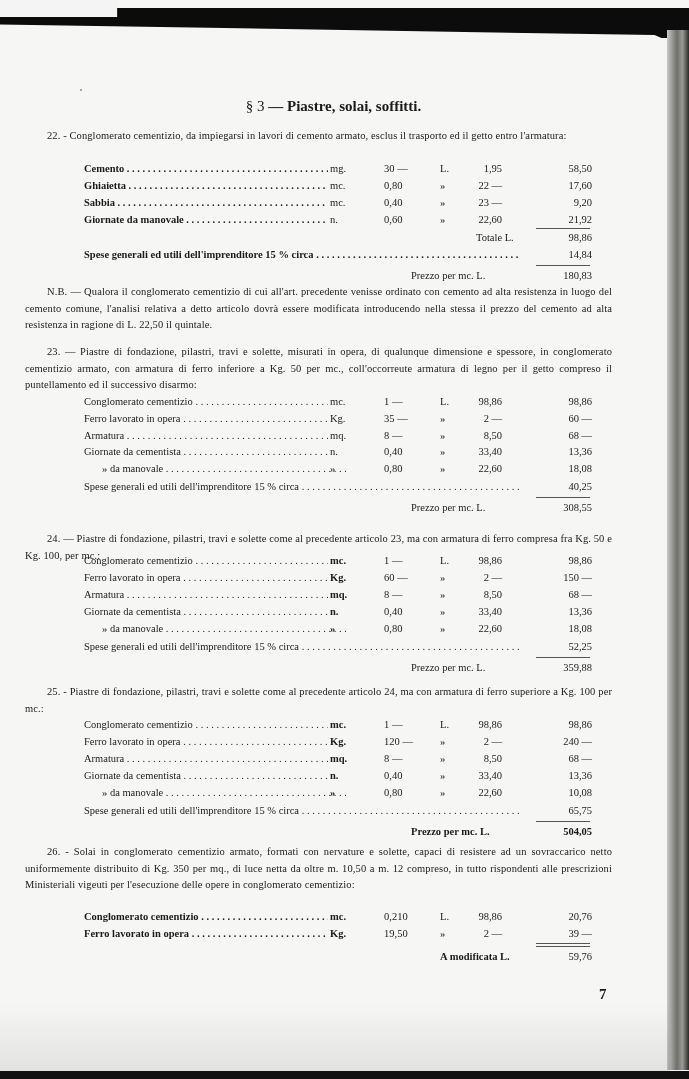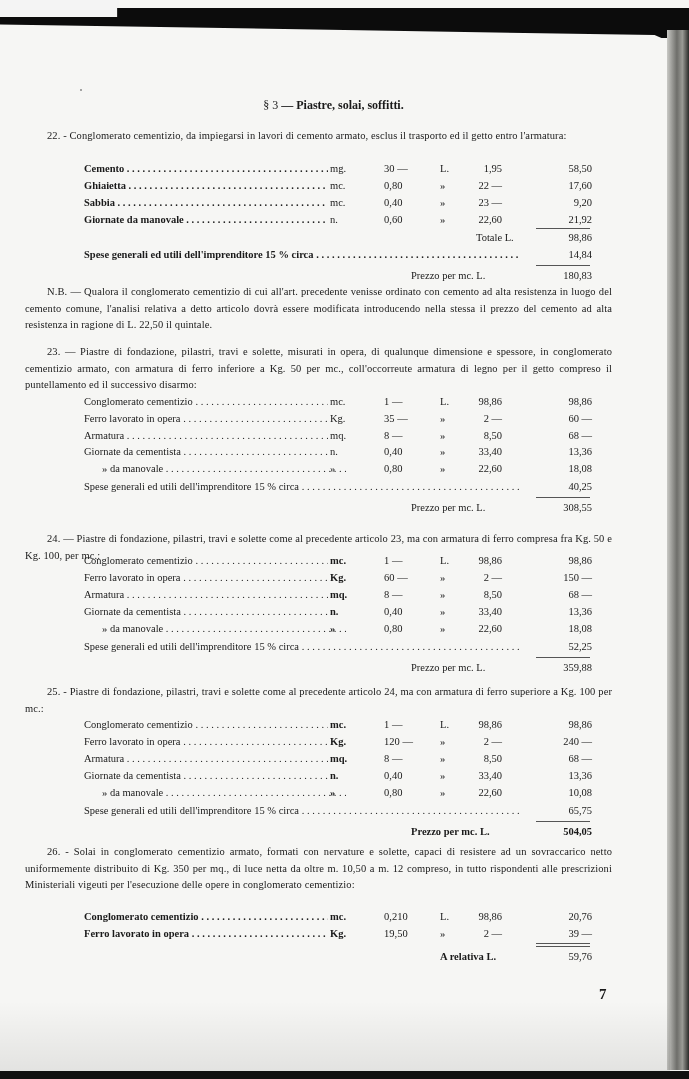--- a/index.html
+++ b/index.html
@@ -9,21 +9,21 @@
     font-family: "Liberation Serif", "DejaVu Serif", serif;
     color: #1a1a1a;
   }
   .scan-top-bar { position: absolute; left: 0; top: 8px; width: 689px; height: 30px; background: #0c0c0c; clip-path: polygon(0 30%, 17% 30%, 17% 0, 100% 0, 100% 100%, 96% 100%, 95% 90%, 0 55%); }
   .scan-top-left2 { position: absolute; left: 0; top: 0; width: 119px; height: 16px; background: #f4f4f4; }
   .scan-right-edge { position: absolute; right: 0; top: 30px; width: 22px; height: 1040px; background: linear-gradient(to right, #c9c9c5, #6e6e6a 45%, #9a9a95 70%, #2a2a28); }
   .scan-bottom-bar { position: absolute; left: 0; bottom: 0; width: 689px; height: 8px; background: #111; }
   .scan-bottom-fade { position: absolute; left: 0; bottom: 8px; width: 670px; height: 70px; background: linear-gradient(to bottom, rgba(0,0,0,0), rgba(0,0,0,0.08)); }
   .page { position: absolute; left: 0; top: 0; width: 667px; height: 1079px; }
 
-  .section-title { position: absolute; top: 98px; left: 0; width: 667px; text-align: center; font-size: 12px; font-weight: bold; }
+  .section-title { position: absolute; top: 98px; left: 0; width: 667px; text-align: center; font-size: 15px; font-weight: bold; }
   .section-title .sym { font-weight: normal; }
 
   .para { position: absolute; left: 25px; width: 587px; font-size: 10.5px; line-height: 16.5px; text-align: justify; text-indent: 22px; letter-spacing: 0.1px; }
 
   .row { position: absolute; left: 84px; width: 528px; height: 16px; font-size: 10.5px; line-height: 16px; }
   .row > span { position: absolute; top: 0; white-space: nowrap; }
   .c-desc { left: 0; width: 244px; overflow: hidden; }
   .c-unit { left: 246px; }
   .c-qty { left: 300px; }
   .c-L { left: 356px; }
@@ -279,19 +279,19 @@
         <span class="c-desc bold">Ferro lavorato in opera . . . . . . . . . . . . . . . . . . . . . . . . . . . . . . . . . . . . . . . . . .</span>
         <span class="c-unit bold">Kg.</span>
         <span class="c-qty">19,50</span>
         <span class="c-L">»</span>
         <span class="c-price">2 —</span>
         <span class="c-amt">39 —</span>
       </div>
       <div class="rule" style="top: 943px; left: 536px; width: 54px;"></div>
       <div class="rule" style="top: 946px; left: 536px; width: 54px;"></div>
       <div class="row" style="top: 949px;">
-        <span class="bold" style="left: 356px;">A relativa L.</span>
+        <span class="bold" style="left: 356px;">A modificata L.</span>
         <span class="c-sum-amt">59,76</span>
       </div>
     </div>
 
   <div class="page-number">7</div>
 </div>
 
 </body></html>

